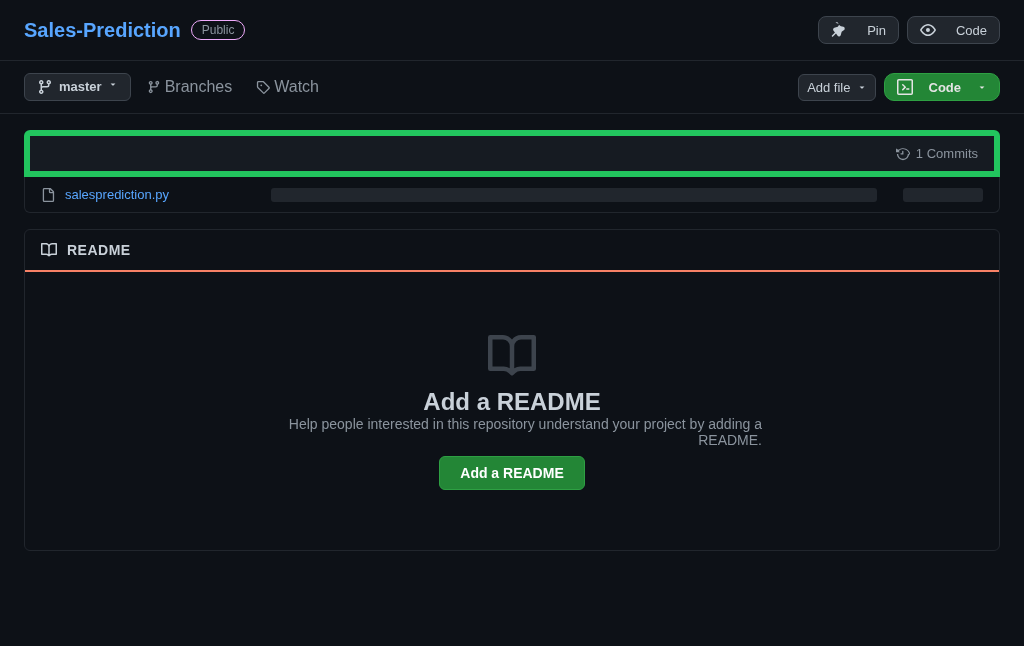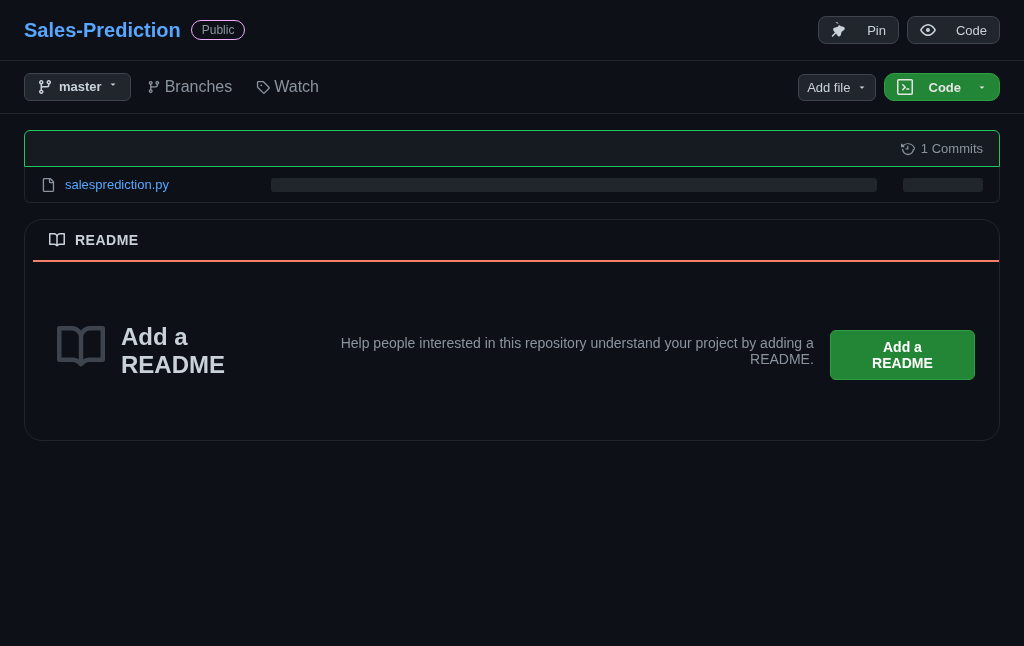--- a/index.html
+++ b/index.html
@@ -125,21 +125,21 @@
     }
 
     
     .main {
       padding: 16px 24px;
     }
 
     
     .commits-row {
       background: #161b22;
-      border: 1px solid #22c55e;
+      border: 6px solid #22c55e;
       border-radius: 6px 6px 0 0;
       padding: 10px 16px;
       display: flex;
       justify-content: flex-end;
       align-items: center;
       margin-bottom: 0;
     }
     .commits-link {
       display: flex;
       align-items: center;
@@ -185,43 +185,41 @@
       background: #21262d;
       border-radius: 3px;
       flex: 0 0 auto;
     }
 
     
     .readme-section {
       margin-top: 16px;
       background: #0d1117;
       border: 1px solid #21262d;
-      border-radius: 18px;
-      padding-left: 8px;
+      border-radius: 6px;
     }
     .readme-header {
       display: flex;
       align-items: center;
       gap: 10px;
       padding: 12px 16px;
       border-bottom: 2px solid #f78166;
     }
     .readme-title {
       font-size: 14px;
       font-weight: 700;
       color: #c9d1d9;
       letter-spacing: 0.5px;
     }
     .readme-body {
       display: flex;
-      flex-direction: row;
+      flex-direction: column;
       align-items: center;
       justify-content: center;
       padding: 60px 24px;
-      gap: 16px;
     }
     .readme-book-icon {
       font-size: 48px;
       color: #3d444d;
       line-height: 1;
     }
     .readme-add-title {
       font-size: 24px;
       font-weight: 700;
       color: #c9d1d9;

